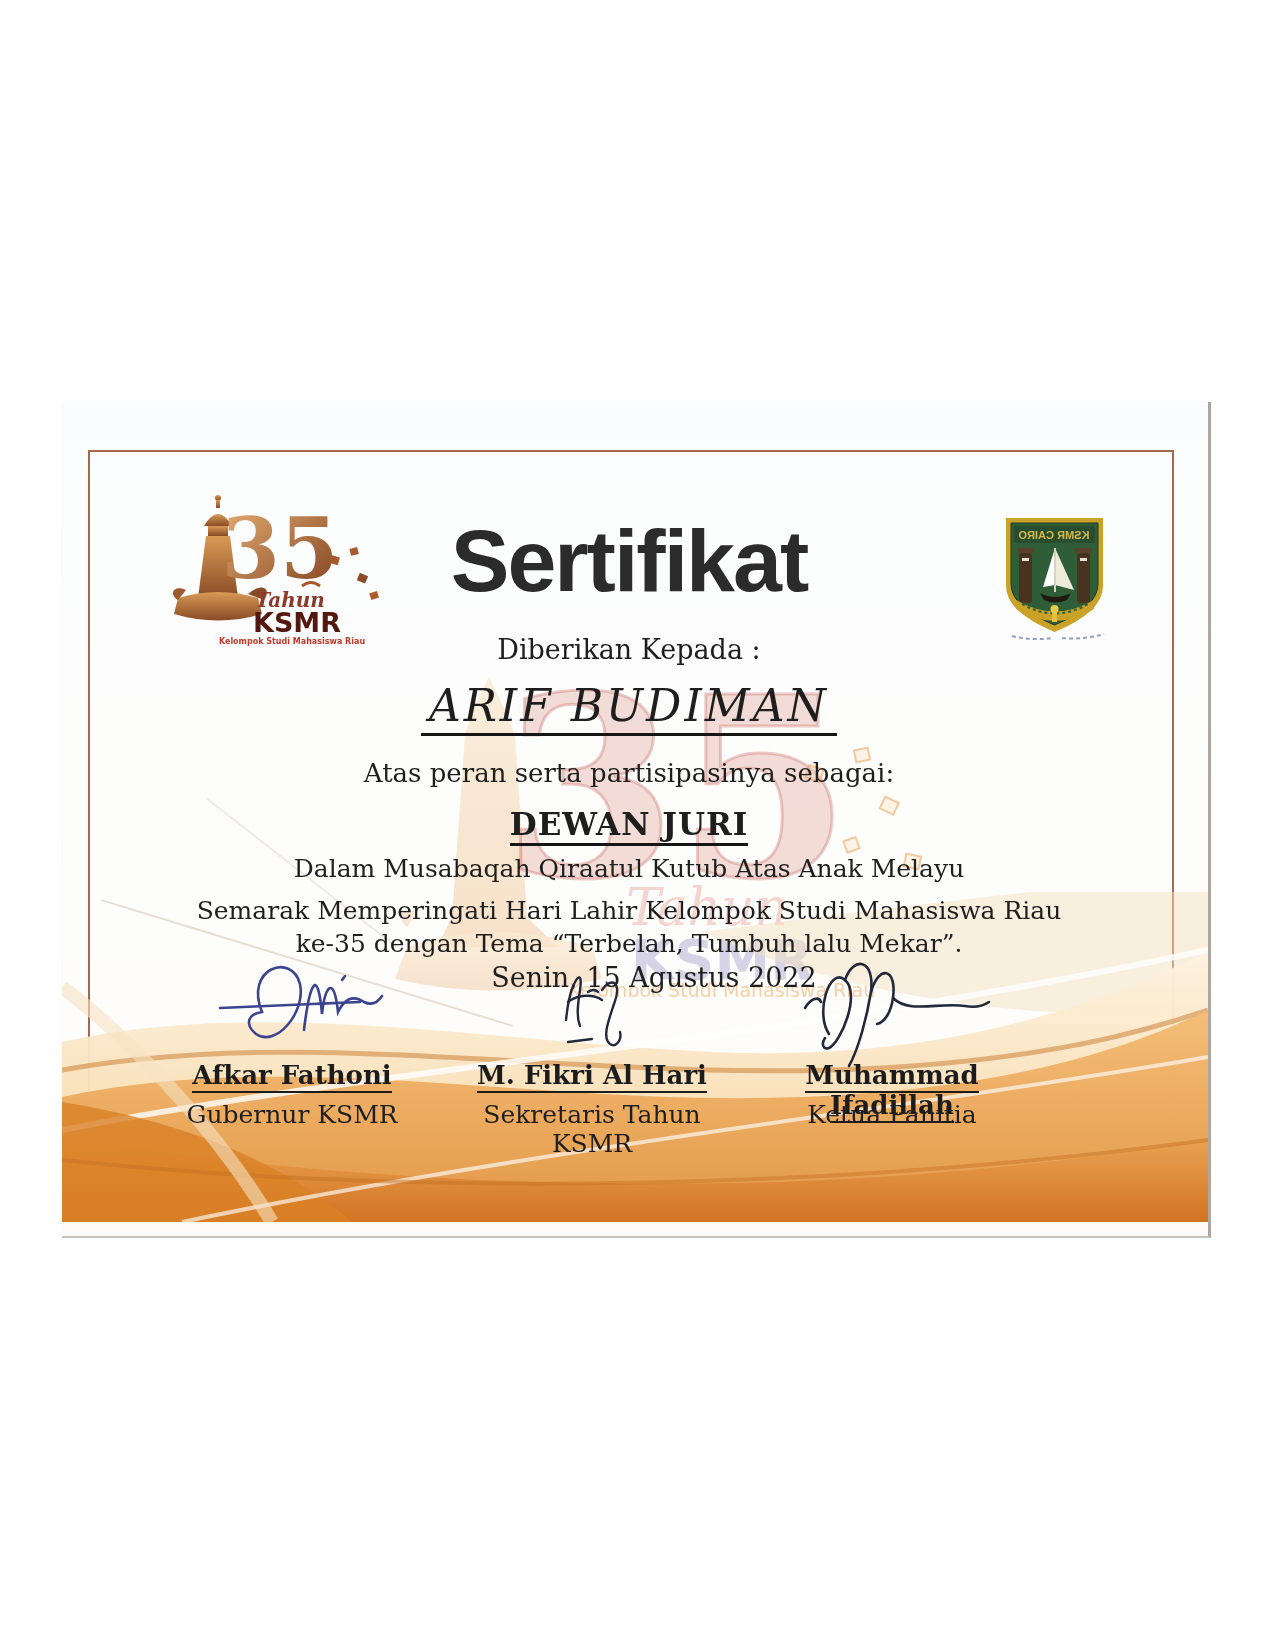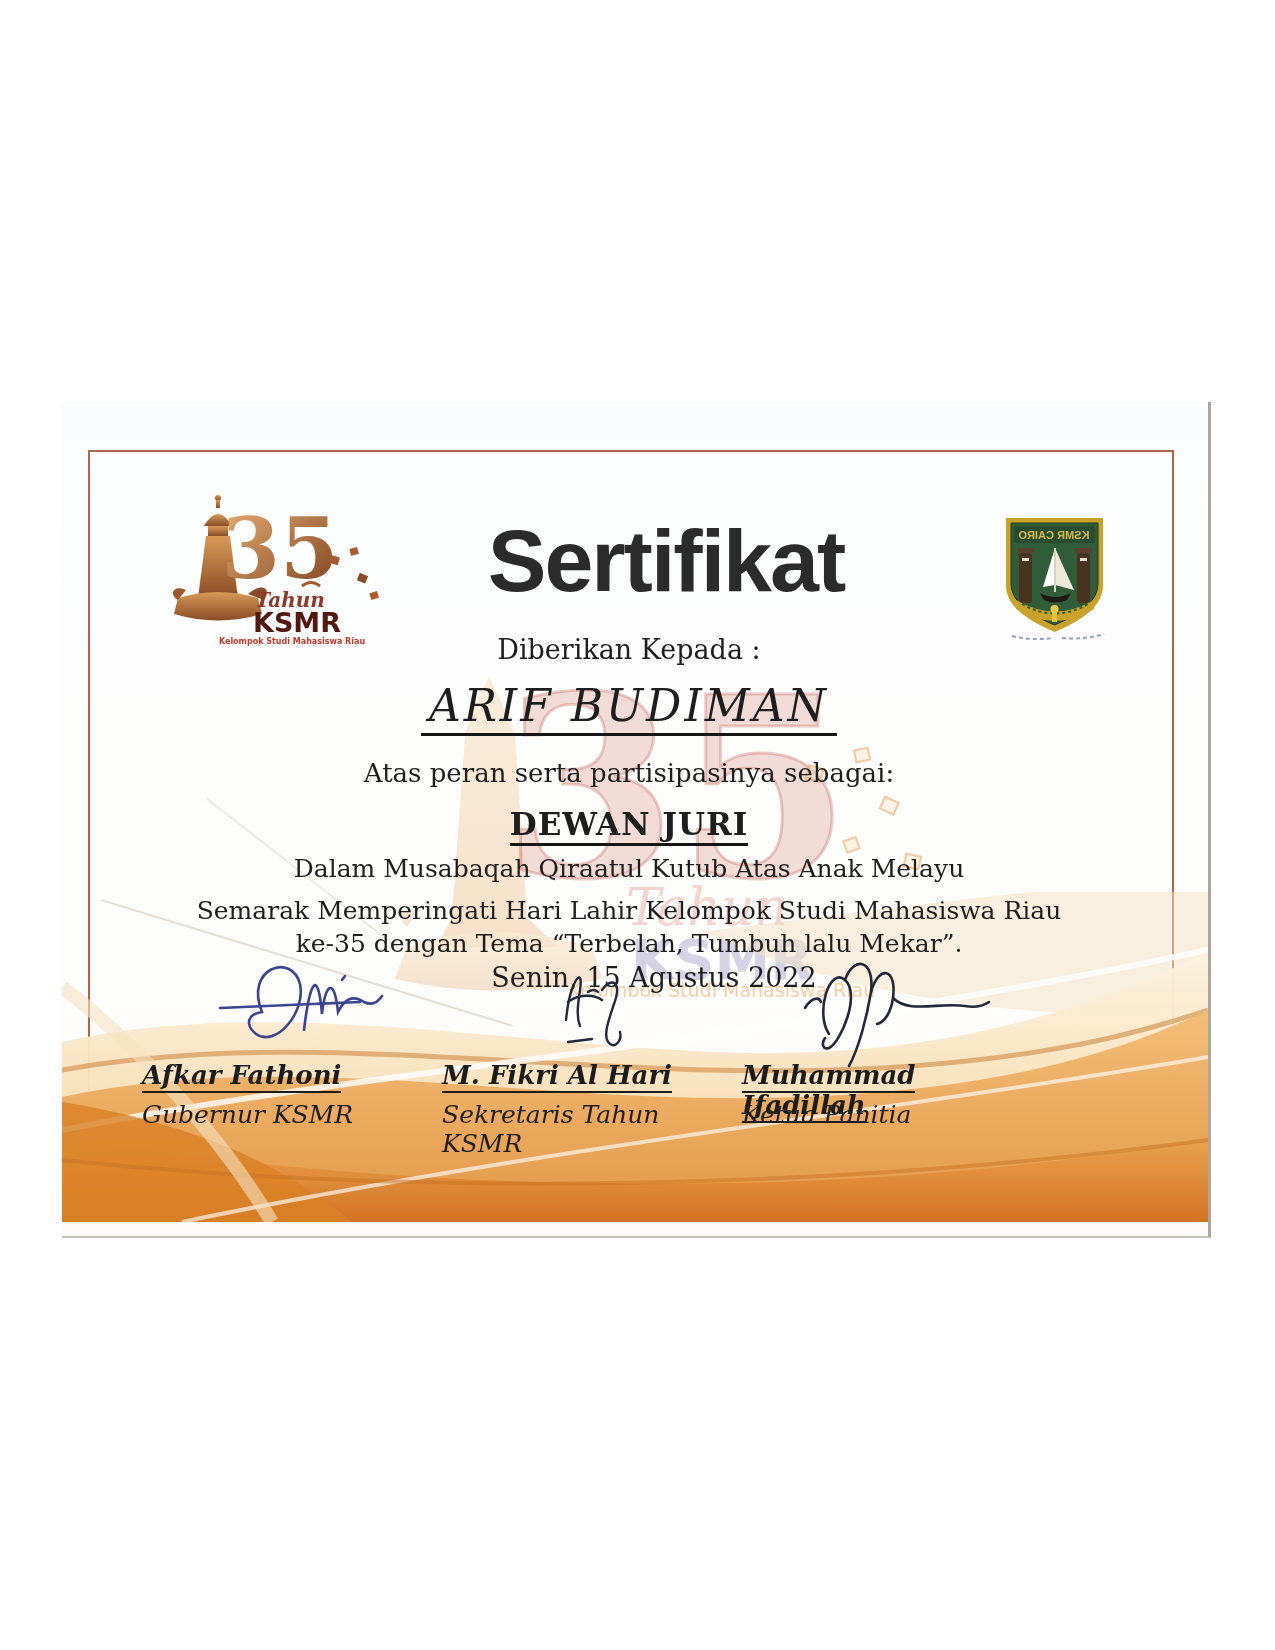--- a/index.html
+++ b/index.html
@@ -10,35 +10,35 @@
         border-right:3px solid rgba(110,96,80,.55);
         border-bottom:2px solid rgba(160,150,135,.55);
         box-shadow:0 0 2px rgba(0,0,0,.05);}
   .inner-border{position:absolute;left:26px;top:48px;width:1082px;height:749px;
         border:2px solid #a7694e;z-index:1;}
   .crease{position:absolute;background:rgba(205,185,160,.45);z-index:1;}
   
   .content{position:absolute;left:26px;top:0;width:1082px;text-align:center;z-index:3;color:#1e1e1e;}
   .title{position:absolute;left:0;width:100%;top:108px;
          font-family:"Liberation Sans",sans-serif;font-size:88px;font-weight:600;
-         letter-spacing:-2px;color:#2b2b2b;padding-left:37px;}
+         letter-spacing:-2px;color:#2b2b2b;}
   .given{position:absolute;left:0;width:100%;top:232px;font-size:27px;}
   .recipient{position:absolute;left:0;width:100%;top:278px;}
   .recipient span{font-size:44px;font-weight:normal;font-style:italic;letter-spacing:3px;
          border-bottom:3px solid #161616;padding:0 8px 2px 8px;}
   .role-intro{position:absolute;left:0;width:100%;top:356px;font-size:26px;}
   .role{position:absolute;left:0;width:100%;top:404px;}
   .role span{font-size:31px;font-weight:bold;letter-spacing:1px;
          border-bottom:3px solid #161616;padding-bottom:1px;}
   .event1{position:absolute;left:0;width:100%;top:452px;font-size:25px;}
   .event2{position:absolute;left:0;width:100%;top:492px;font-size:25px;line-height:1.32;}
   .date{position:absolute;left:0;width:100%;top:560px;font-size:27px;margin-left:25px;}
   
   .sig-row{position:absolute;left:80px;top:540px;width:900px;display:flex;z-index:3;}
-  .sig-col{width:300px;position:relative;height:200px;font-style:italic;}
+  .sig-col{width:300px;text-align:center;position:relative;height:200px;}
   .sig-ink{position:absolute;left:50%;transform:translateX(-50%);top:8px;}
   .sig-name{position:absolute;left:0;width:100%;top:118px;}
   .sig-name span{font-size:26px;font-weight:bold;color:#1c1c1c;
         border-bottom:2px solid #1c1c1c;padding-bottom:1px;}
   .sig-role{position:absolute;left:0;width:100%;top:158px;font-size:25px;color:#1e1e1e;}
   
   .logo-left{position:absolute;left:90px;top:84px;z-index:3;}
   .crest{position:absolute;left:940px;top:112px;z-index:3;}
   .watermark{position:absolute;left:315px;top:215px;z-index:1;opacity:.9;pointer-events:none;}
   .waves{position:absolute;left:0;right:0;bottom:14px;height:330px;z-index:2;pointer-events:none;}

